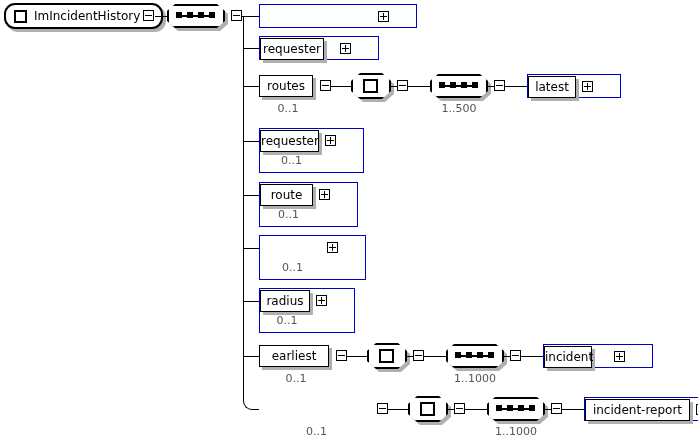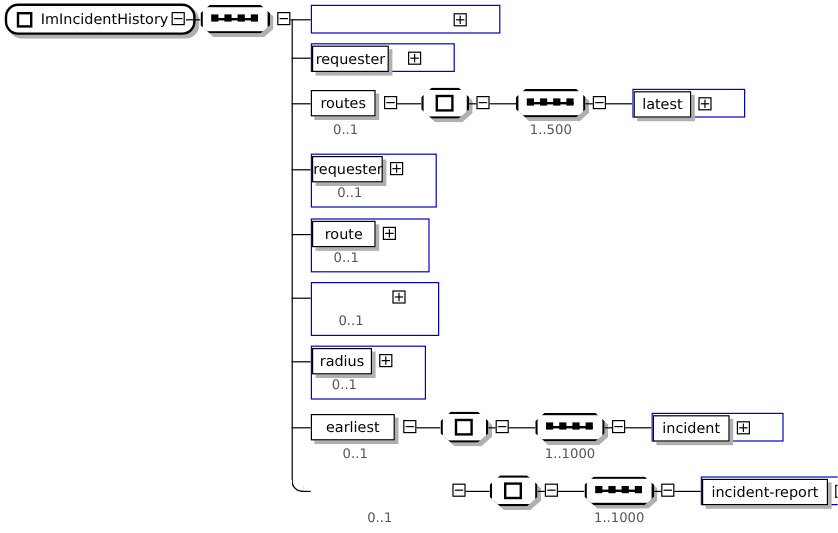--- a/index.html
+++ b/index.html
@@ -196,21 +196,21 @@
       <div class="d" style="left: 31px;"></div>
       <div class="d" style="left: 42px;"></div>
     </div>
     <div class="card" style="left: 438px; top: 372px; width: 74px;">1..1000</div>
     <div class="tog" style="left: 510px; top: 350px;">
       <i class="h"></i>
     </div>
     <div class="hline" style="left: 504px; top: 356px; width: 6px;"></div>
     <div class="hline" style="left: 521px; top: 356px; width: 22px;"></div>
     <div class="bluebox" style="left: 543px; top: 344px; width: 110px; height: 24px; border-color: rgb(0, 0, 204);"></div>
-    <div class="namebox" style="left: 544px; top: 346px; width: 64px;">incident</div>
+    <div class="namebox" style="left: 544px; top: 346px; width: 48px;">incident</div>
     <div class="tog" style="left: 614px; top: 351px;">
       <i class="h"></i>
       <i class="v"></i>
     </div>
     <div class="hline" style="left: 252px; top: 409px; width: 7px;"></div>
     <div class="card" style="left: 259px; top: 425px; width: 115px;">0..1</div>
     <div class="tog" style="left: 377px; top: 403px;">
       <i class="h"></i>
     </div>
     <div class="hline" style="left: 388px; top: 409px; width: 20px;"></div>

